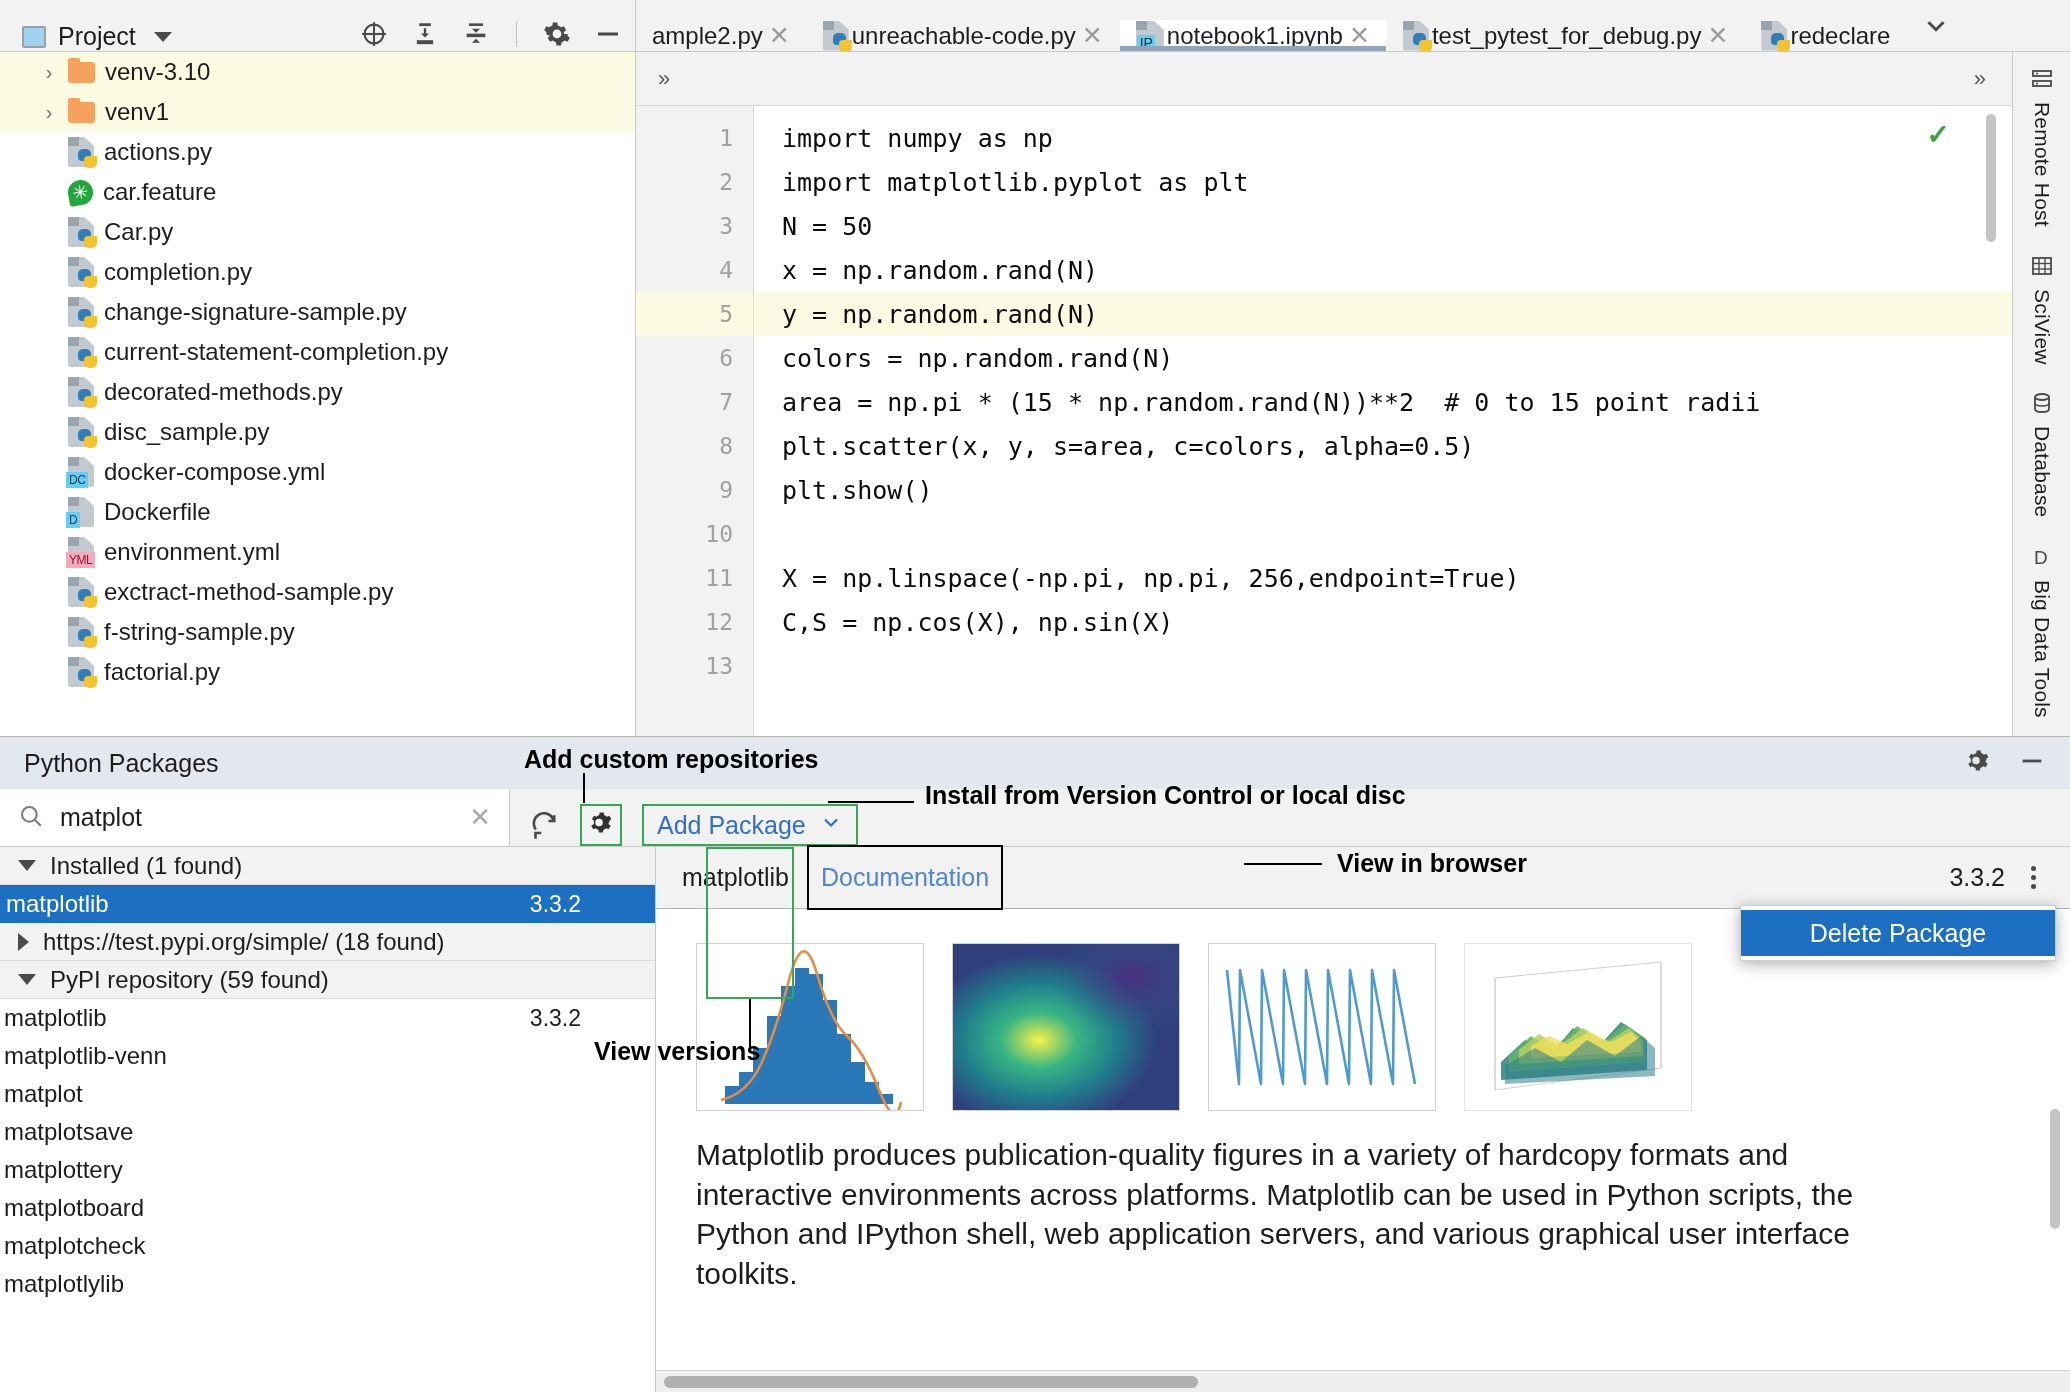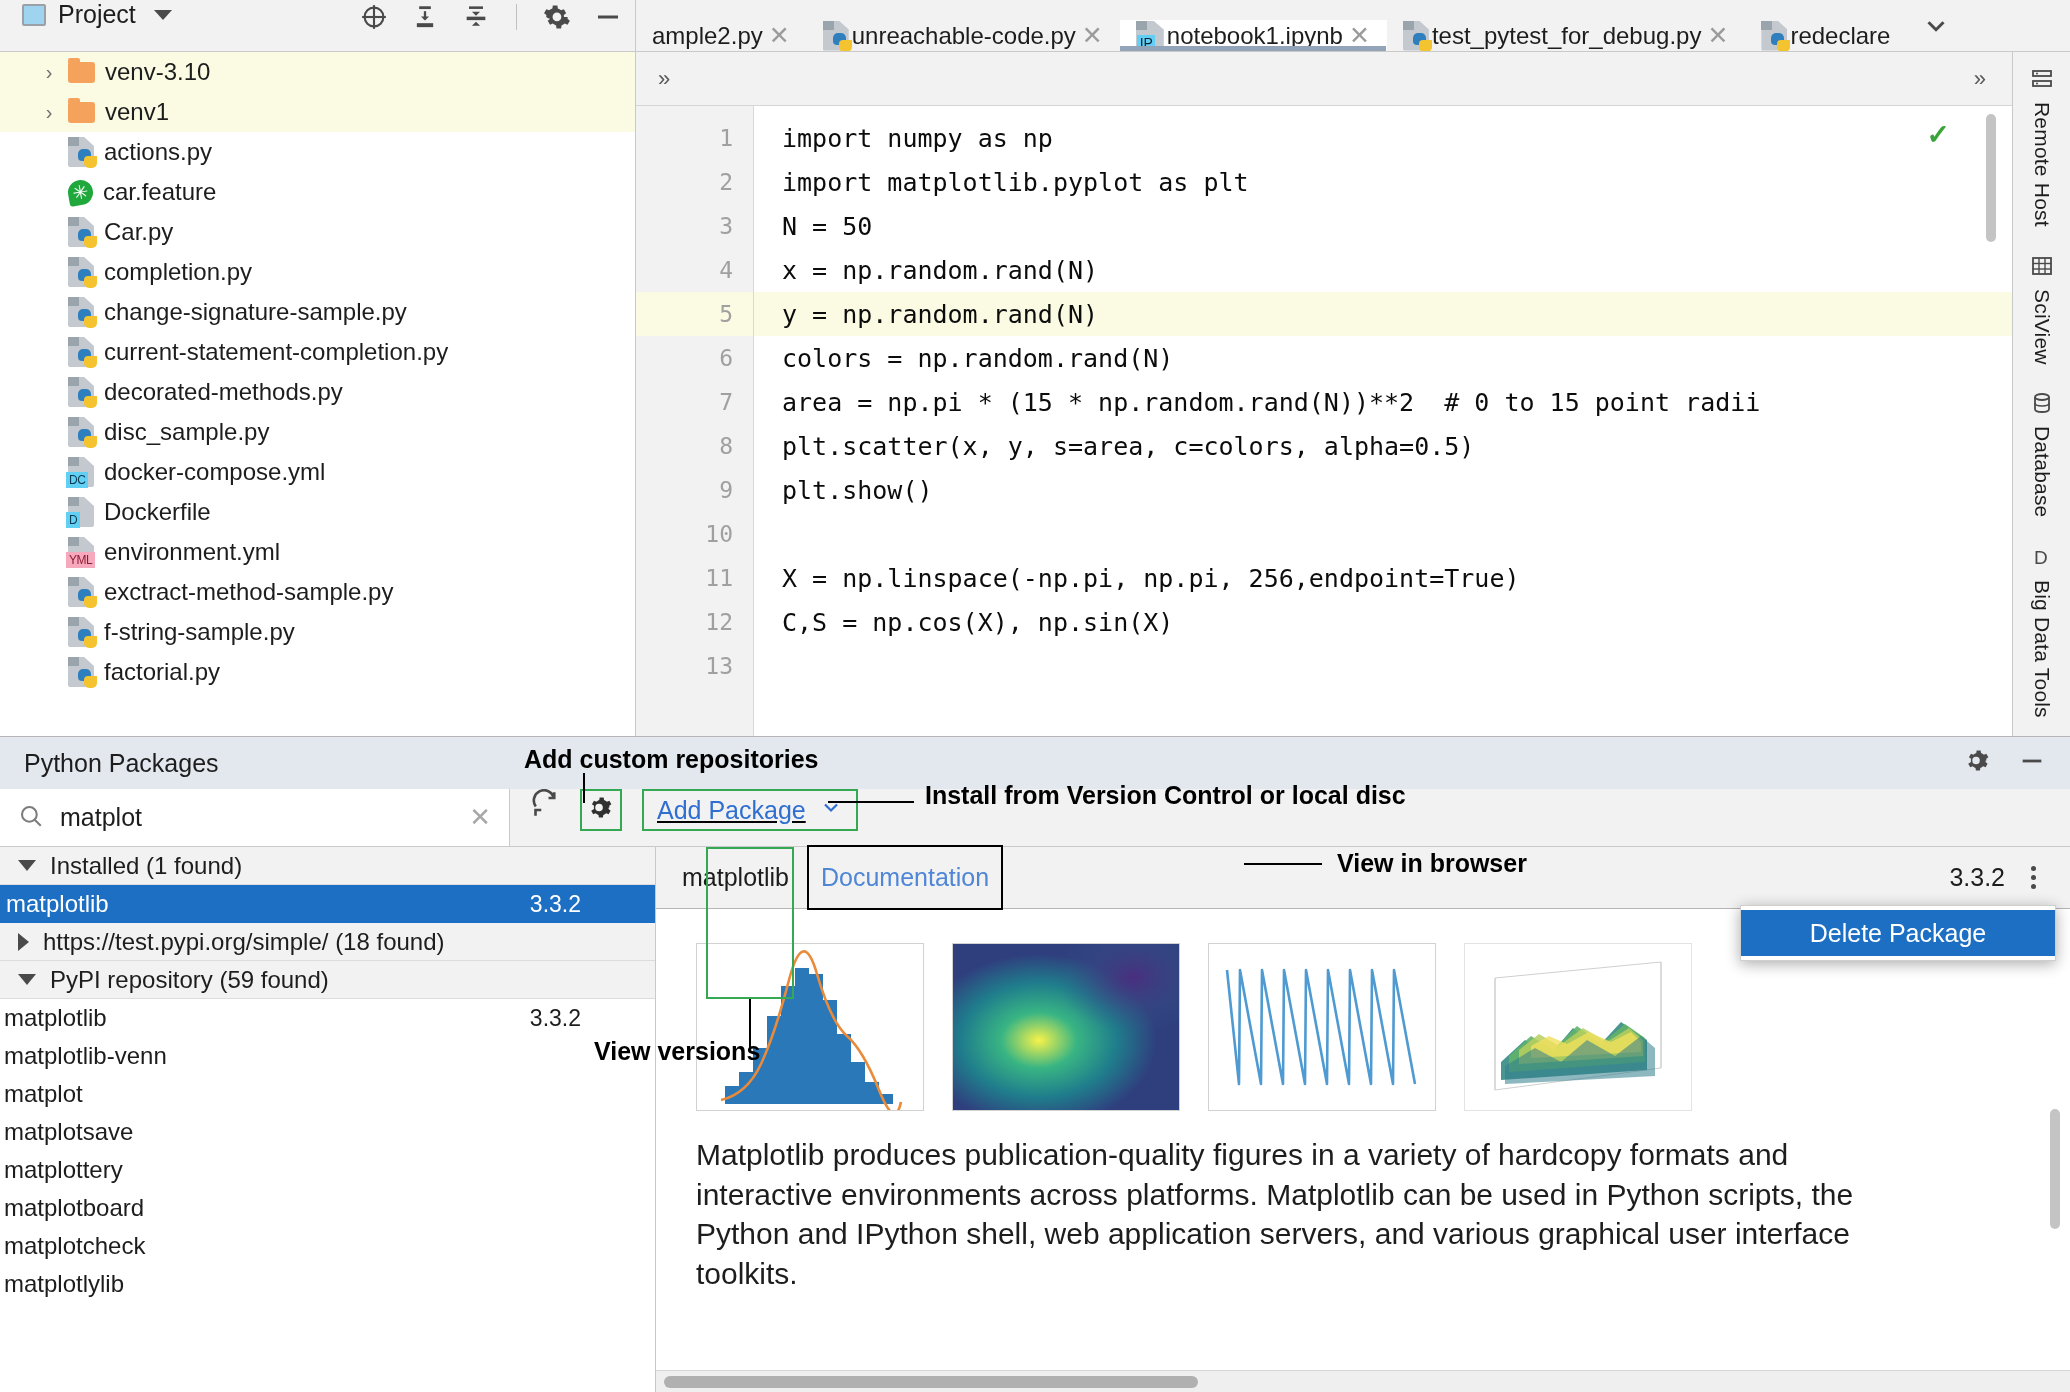--- a/index.html
+++ b/index.html
@@ -9,22 +9,22 @@
     background: #ffffff;
     overflow: hidden;
     -webkit-font-smoothing: antialiased;
   }
   .app { position: relative; width: 2070px; height: 1392px; display: flex; flex-direction: column; }
 
   
   .toprow { display: flex; height: 52px; flex: 0 0 52px; background: #f2f2f2; border-bottom: 1px solid #c9c9c9; }
 
   .proj-header {
-    width: 636px; flex: 0 0 636px; display: flex; align-items: flex-start;
-    background: #f2f2f2; border-right: 1px solid #c9c9c9; padding: 0 10px 8px 22px; gap: 11px;
+    width: 636px; flex: 0 0 636px; display: flex; align-items: flex-end;
+    background: #f2f2f2; border-right: 1px solid #c9c9c9; padding: 0 10px 0 22px; gap: 11px;
   }
   .proj-title { display: flex; align-items: center; gap: 12px; cursor: default; }
   .proj-sq { width: 24px; height: 22px; border: 2px solid #9aa0a6; background: #9ed4ef; border-radius: 2px; }
   .proj-label { font-size: 25px; color: #1d1d1d; }
   .caret-dn { width: 0; height: 0; border-left: 9px solid transparent; border-right: 9px solid transparent; border-top: 10px solid #4a4a4a; margin-left: 6px;}
   .proj-tools { margin-left: auto; display: flex; align-items: center; gap: 17px; }
   .ticon { width: 34px; height: 34px; display: flex; align-items: center; justify-content: center; cursor: pointer; }
   .vsep { width: 1px; height: 26px; background: #c0c0c0; margin: 0 6px; }
 
   
@@ -94,21 +94,21 @@
   
   .pkg { flex: 0 0 656px; display:flex; flex-direction:column; border-top:1px solid #b5b5b5; background:#f2f2f2;}
   .pkg-head { height:52px; flex:0 0 52px; background:#e3e8ef; display:flex; align-items:center; padding: 0 24px; position:relative;}
   .pkg-head-title { font-size:25px; color:#1d1d1d; }
   .pkg-head-right { position:absolute; right:24px; display:flex; align-items:center; gap:26px;}
 
   .pkg-toolbar { height:58px; flex:0 0 58px; display:flex; align-items:stretch; background:#f2f2f2; border-bottom:1px solid #c9c9c9;}
   .search-wrap { width:510px; flex:0 0 510px; background:#fff; display:flex; align-items:center; gap:16px; padding:0 18px; border-right:1px solid #c9c9c9;}
   .search-input { flex:1; border:none; outline:none; font-size:25px; color:#1d1d1d; font-family:"Liberation Sans",sans-serif; background:transparent;}
   .clear-x { color:#a8a8a8; font-size:26px; cursor:pointer; font-weight:300;}
-  .tb-right { display:flex; align-items:flex-start; gap:20px; padding: 0 20px; position:relative;text-decoration:underline;}
+  .tb-right { display:flex; align-items:flex-end; gap:20px; padding: 0 20px; position:relative;}
   .gearbox { border:2px solid #34a853; padding:3px 5px; display:flex; align-items:center; justify-content:center; cursor:pointer;}
   .addpkg { border:2px solid #34a853; padding:4px 13px; display:flex; align-items:center; gap:13px; cursor:pointer;}
   .addpkg span { font-size:25px; color:#2f6fd0;}
 
   .pkg-body { flex:1; display:flex; min-height:0; }
   .pkg-list { width:656px; flex:0 0 656px; background:#fff; border-right:1px solid #c9c9c9; overflow:hidden; position:relative;}
   .grouprow { height:38px; display:flex; align-items:center; gap:14px; padding-left:18px; background:#f2f2f2; border-bottom:1px solid #dcdcdc; font-size:24px; color:#1d1d1d; cursor:pointer;}
   .tri-dn { width:0;height:0;border-left:9px solid transparent;border-right:9px solid transparent;border-top:11px solid #4a4a4a;}
   .tri-rt { width:0;height:0;border-top:9px solid transparent;border-bottom:9px solid transparent;border-left:11px solid #4a4a4a;}
   .pkgrow { height:38px; display:flex; align-items:center; padding-left:4px; font-size:24px; color:#1d1d1d; cursor:pointer; position:relative;}

